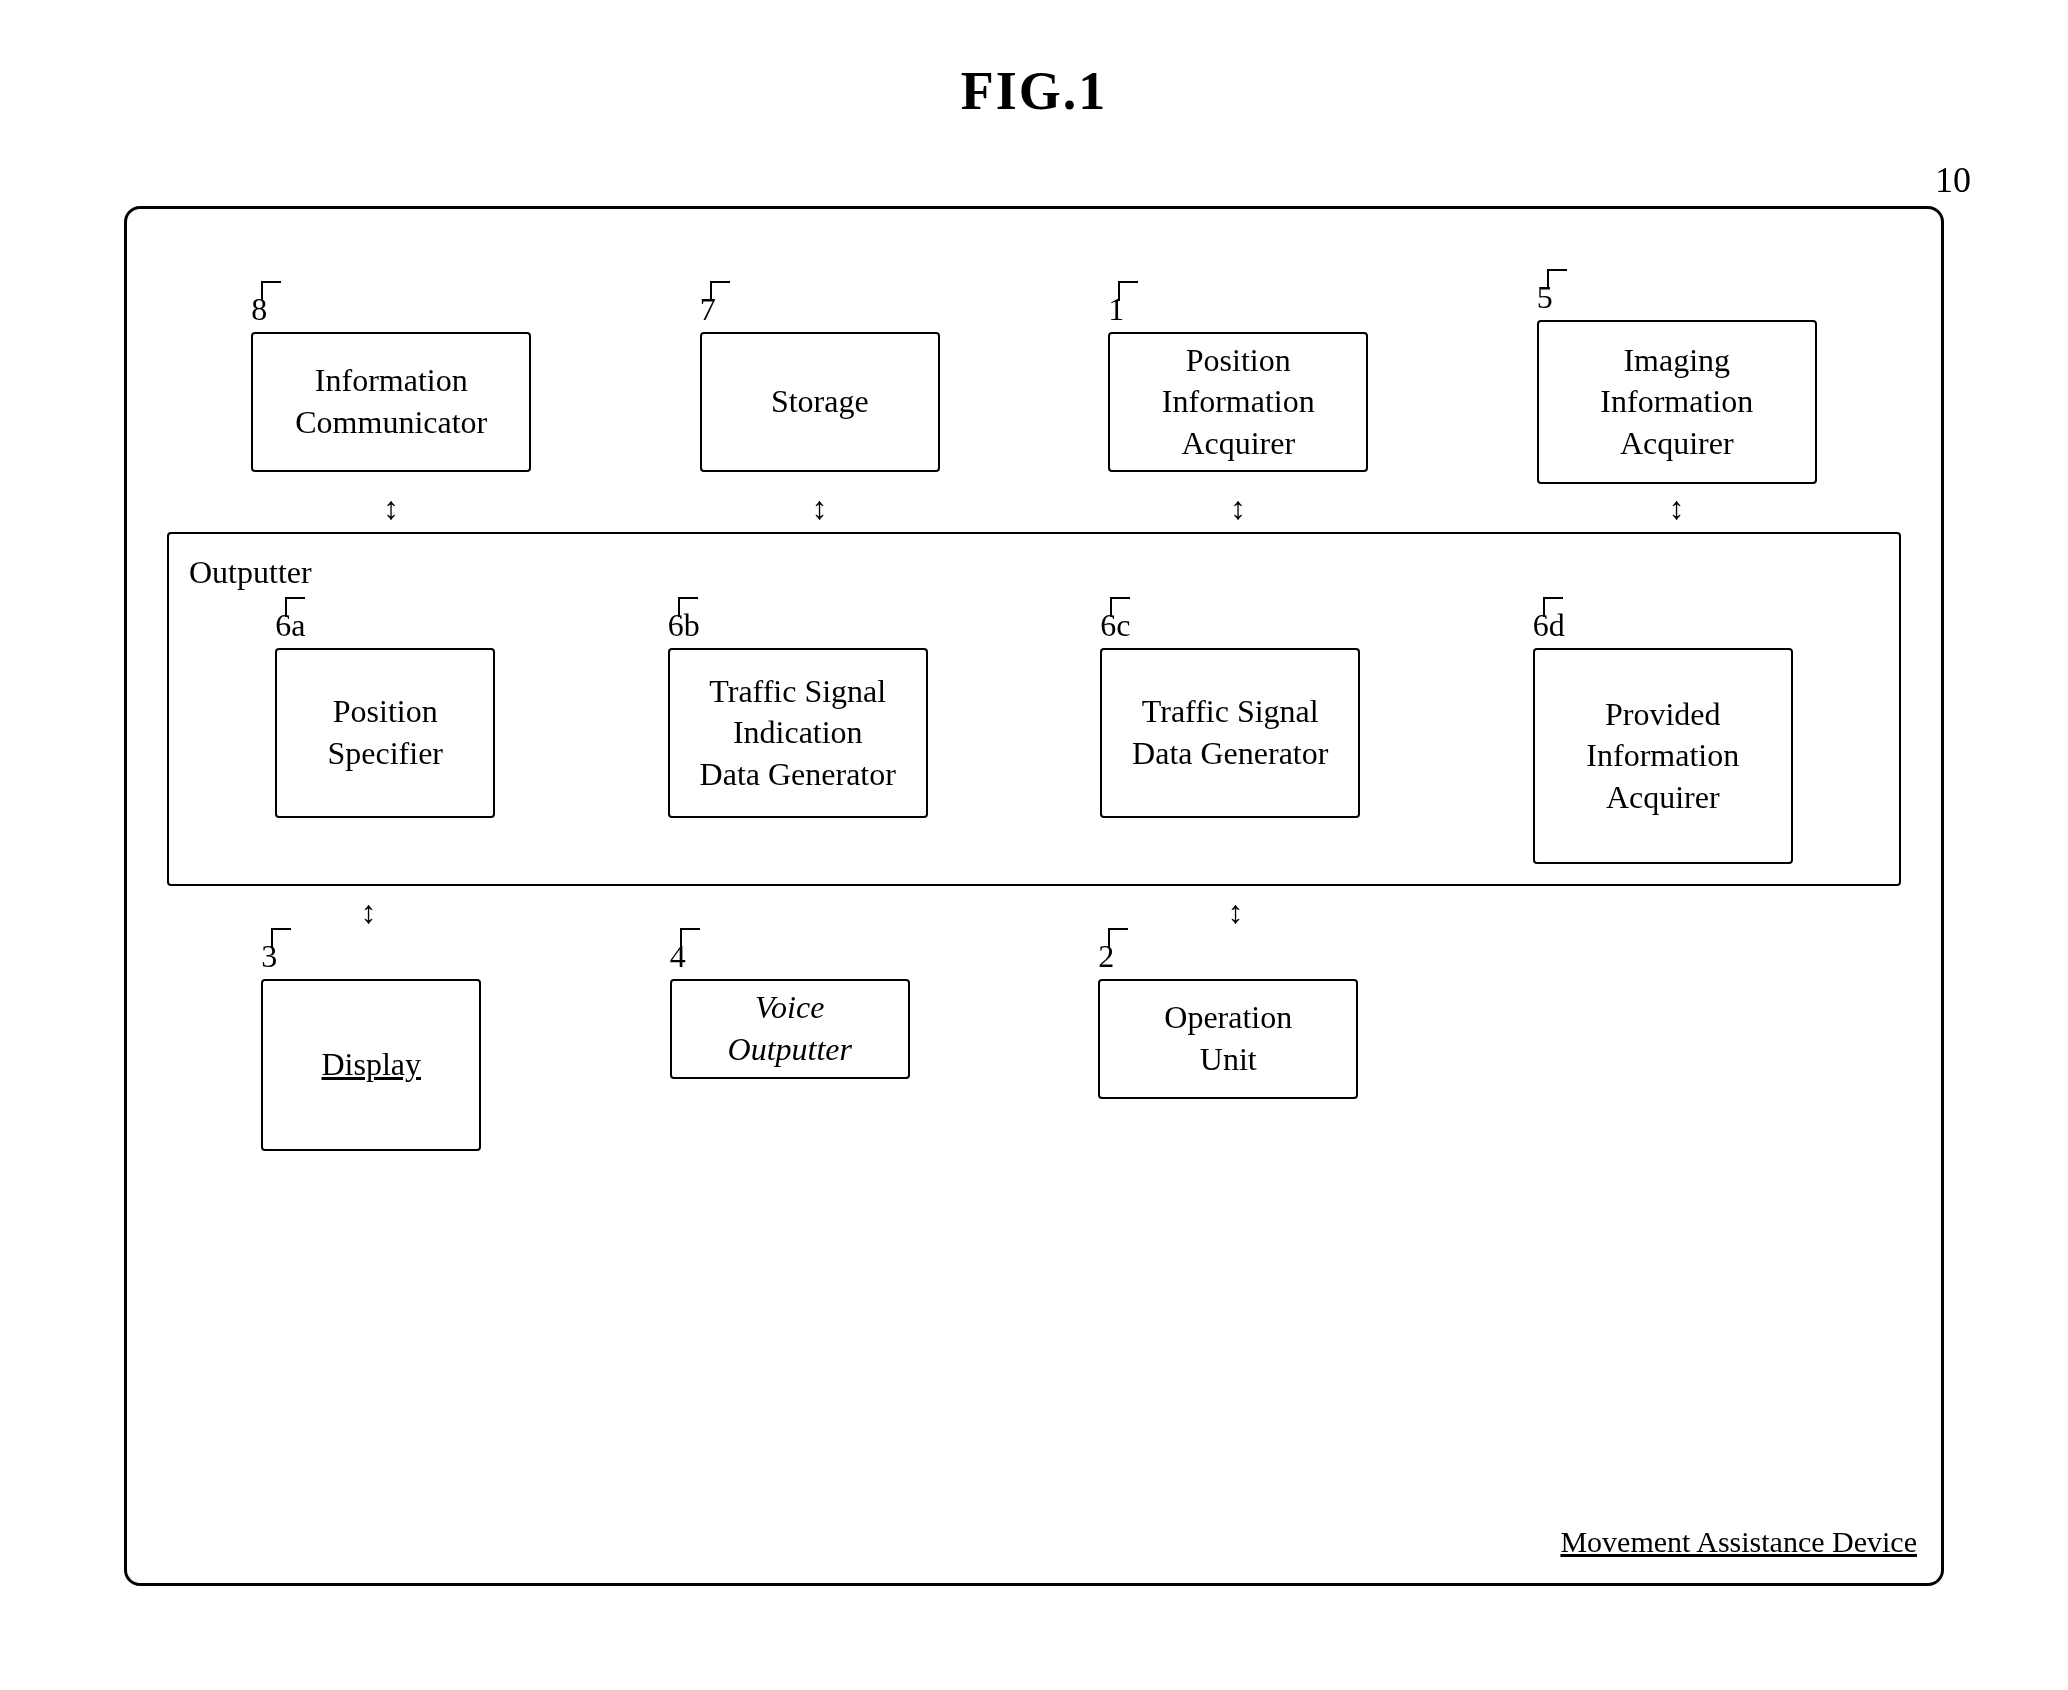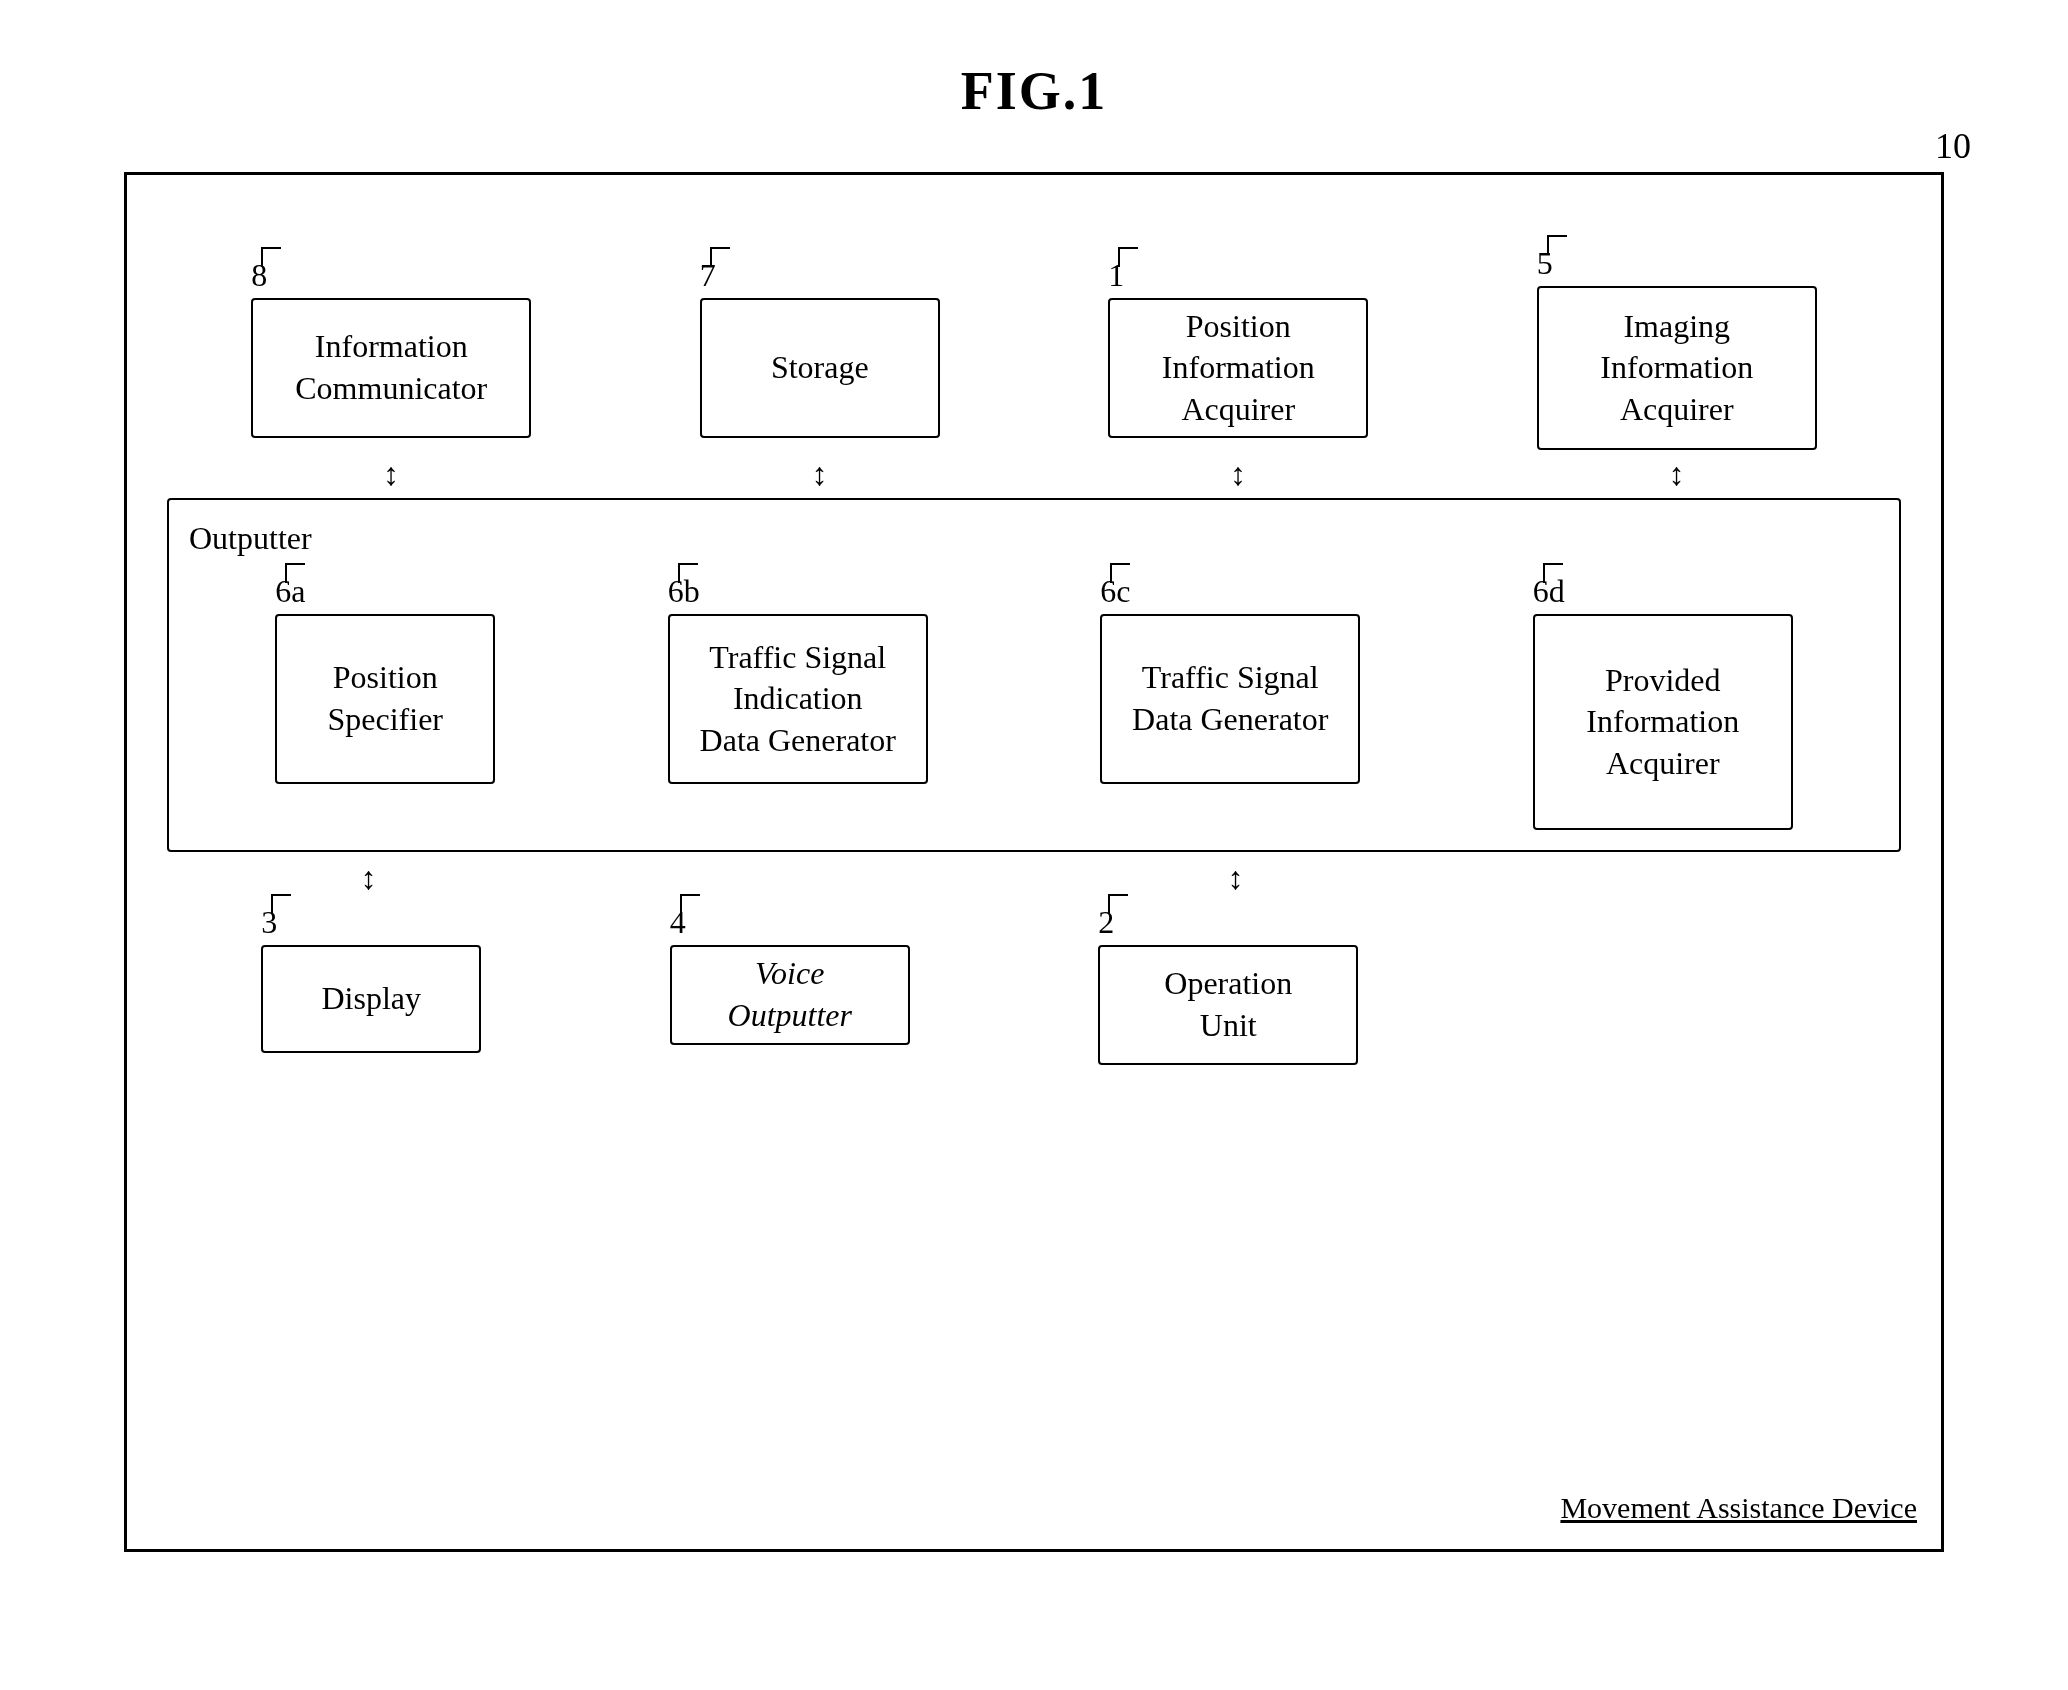--- a/index.html
+++ b/index.html
@@ -16,24 +16,25 @@
     .page-title {
       font-size: 54px;
       font-weight: bold;
       margin-top: 60px;
       margin-bottom: 50px;
       letter-spacing: 2px;
     }
     .main-container {
       position: relative;
       border: 3px solid #000;
-      border-radius: 0;
+      border-radius: 16px;
       width: 1820px;
       height: 1380px;
       padding: 40px;
+      margin-top: 34px;
     }
     .ref-number {
       font-size: 36px;
       position: absolute;
     }
     .ref-10 {
       top: -50px;
       right: -30px;
     }
     
@@ -136,21 +137,22 @@
       height: 216px;
     }
     .bottom-box-wrapper {
       display: flex;
       flex-direction: column;
       align-items: center;
       position: relative;
     }
     .box-display {
       width: 220px;
-      height: 108px;
+      height: 172px;
+      text-decoration: underline;
     }
     .box-voice {
       width: 240px;
       height: 100px;
       font-style: italic;
     }
     .box-op-unit {
       width: 260px;
       height: 120px;
     }

